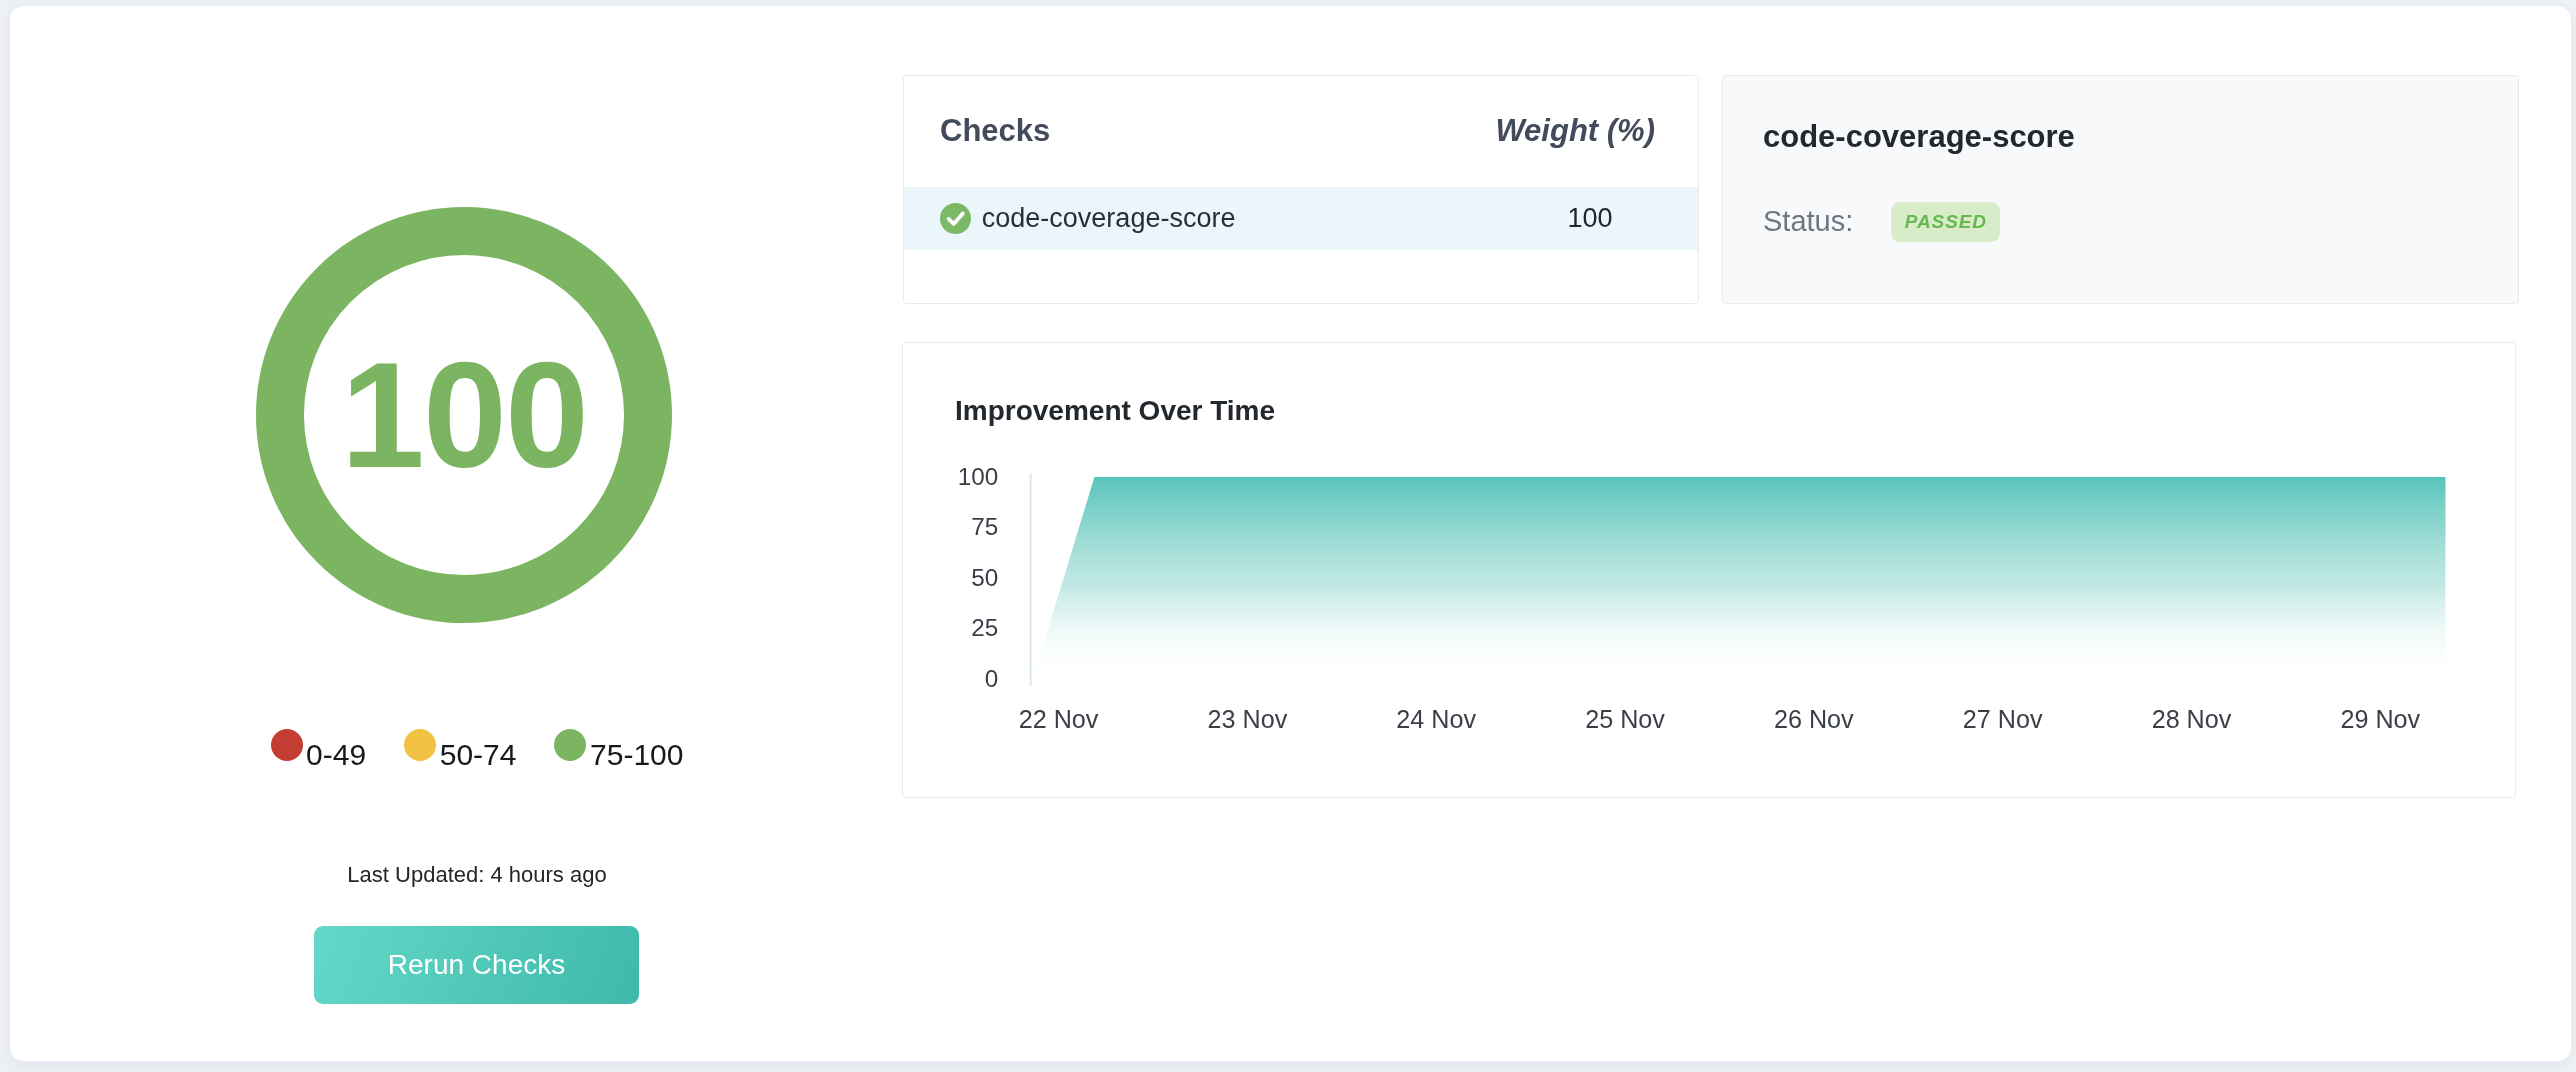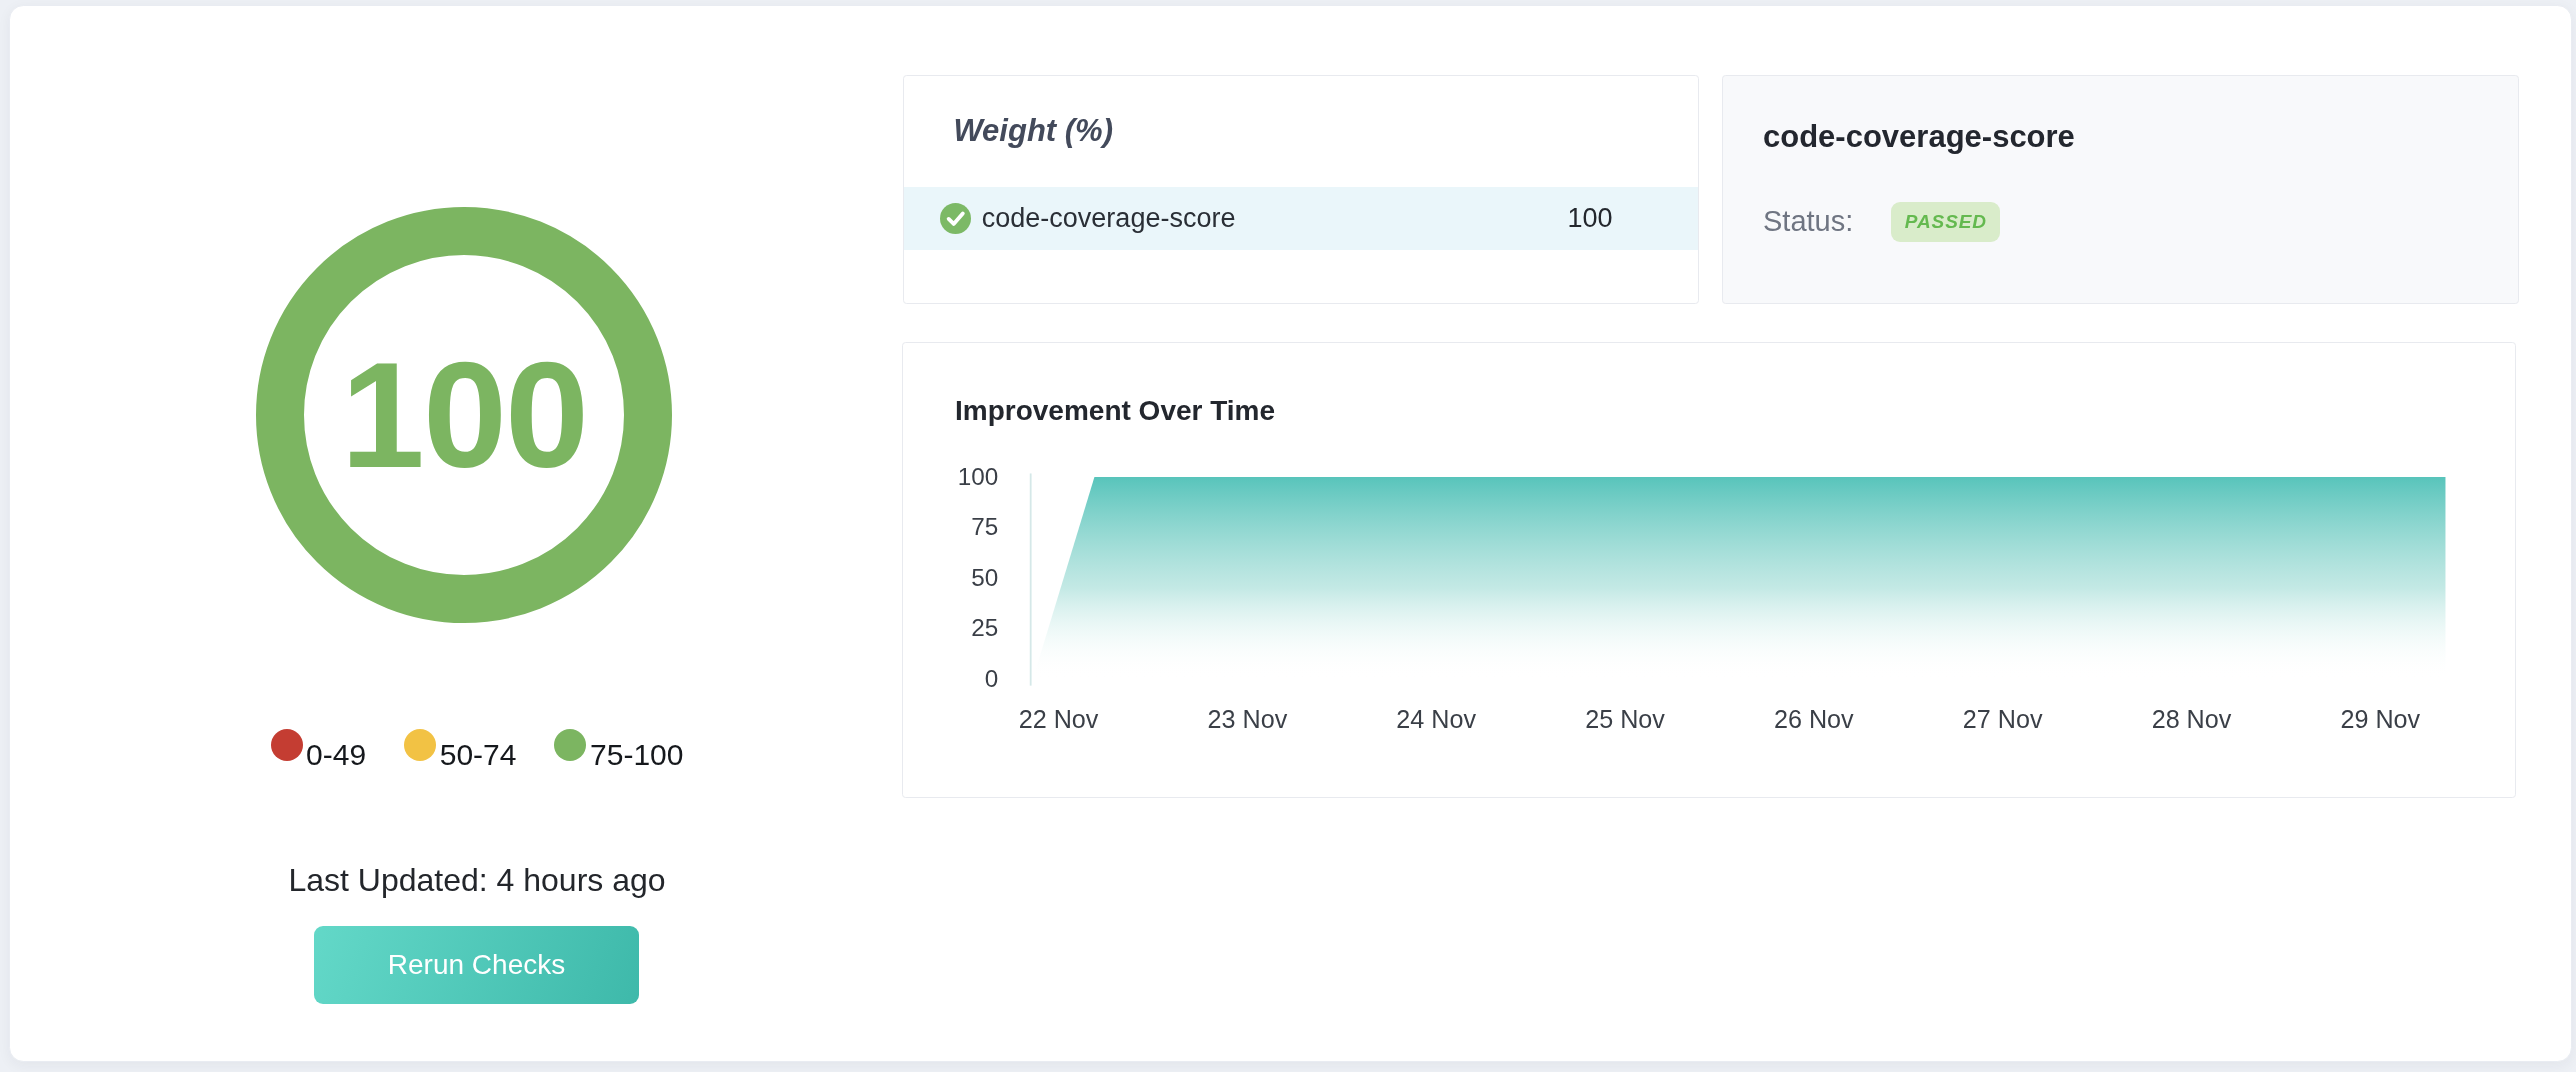--- a/index.html
+++ b/index.html
@@ -33,21 +33,21 @@
   }
   .gauge-legend {
     position:absolute; left:152px; top:712px; width:630px;
     display:flex; justify-content:center; align-items:center; gap:38px;
   }
   .legend-item { display:flex; align-items:center; gap:3.6px; }
   .legend-dot { width:32px; height:32px; border-radius:50%; flex:0 0 auto; }
   .legend-label { font-size:30px; color:#15181c;margin-top:20px; }
   .last-updated {
     position:absolute; left:152px; top:856px; width:630px;
-    text-align:center; font-size:32px; color:#23262b;
+    text-align:center; font-size:22px; color:#23262b;
   }
   .rerun-btn {
     position:absolute; left:304px; top:920px; width:325px; height:78px;
     border:none; border-radius:9px; cursor:pointer;
     background:linear-gradient(110deg,#63d8c8 0%,#3eb9aa 100%);
     color:#ffffff; font-size:28px; font-weight:500;
     font-family:"Liberation Sans","DejaVu Sans",sans-serif;
     display:flex; align-items:center; justify-content:center;
   }
   
@@ -127,20 +127,21 @@
         <span class="legend-label">75-100</span>
       </div>
     </div>
 
     <div class="last-updated">Last Updated: 4 hours ago</div>
 
     <button class="rerun-btn">Rerun Checks</button>
 
     <div class="checks-panel">
       <div class="checks-header">
+        <div class="col-name">Checks</div>
         <div class="col-weight">Weight (%)</div>
       </div>
       <div class="check-row">
         <div class="row-name">
           <svg class="check-icon" viewBox="0 0 34 34">
             <circle cx="17" cy="17" r="17" fill="#7cb966"></circle>
             <path d="M9.5 17.5 L15 23 L25 11.5" fill="none" stroke="#ffffff" stroke-width="4.2" stroke-linecap="round" stroke-linejoin="round"></path>
           </svg>
           <span>code-coverage-score</span>
         </div>

